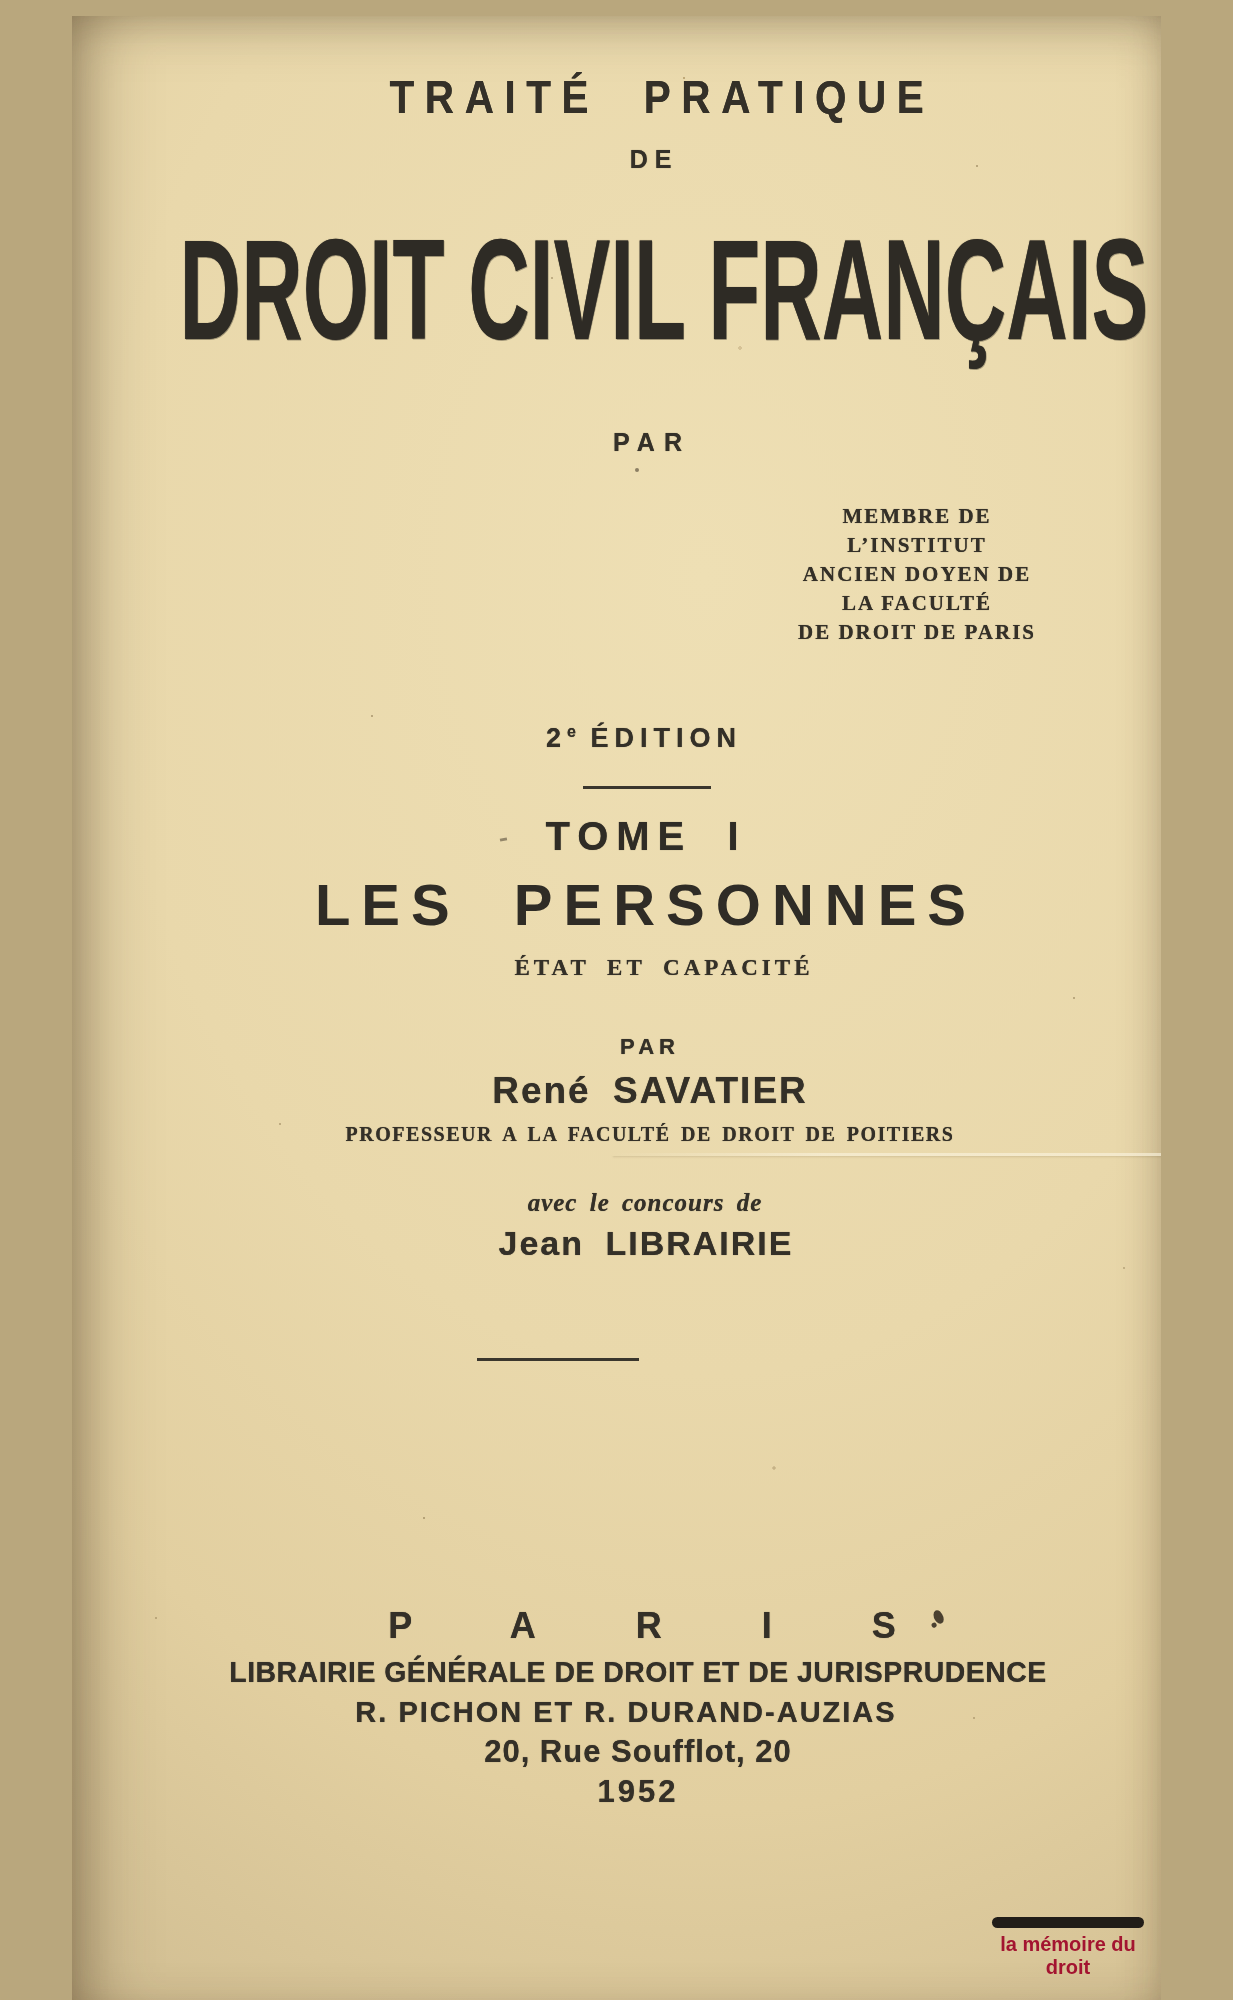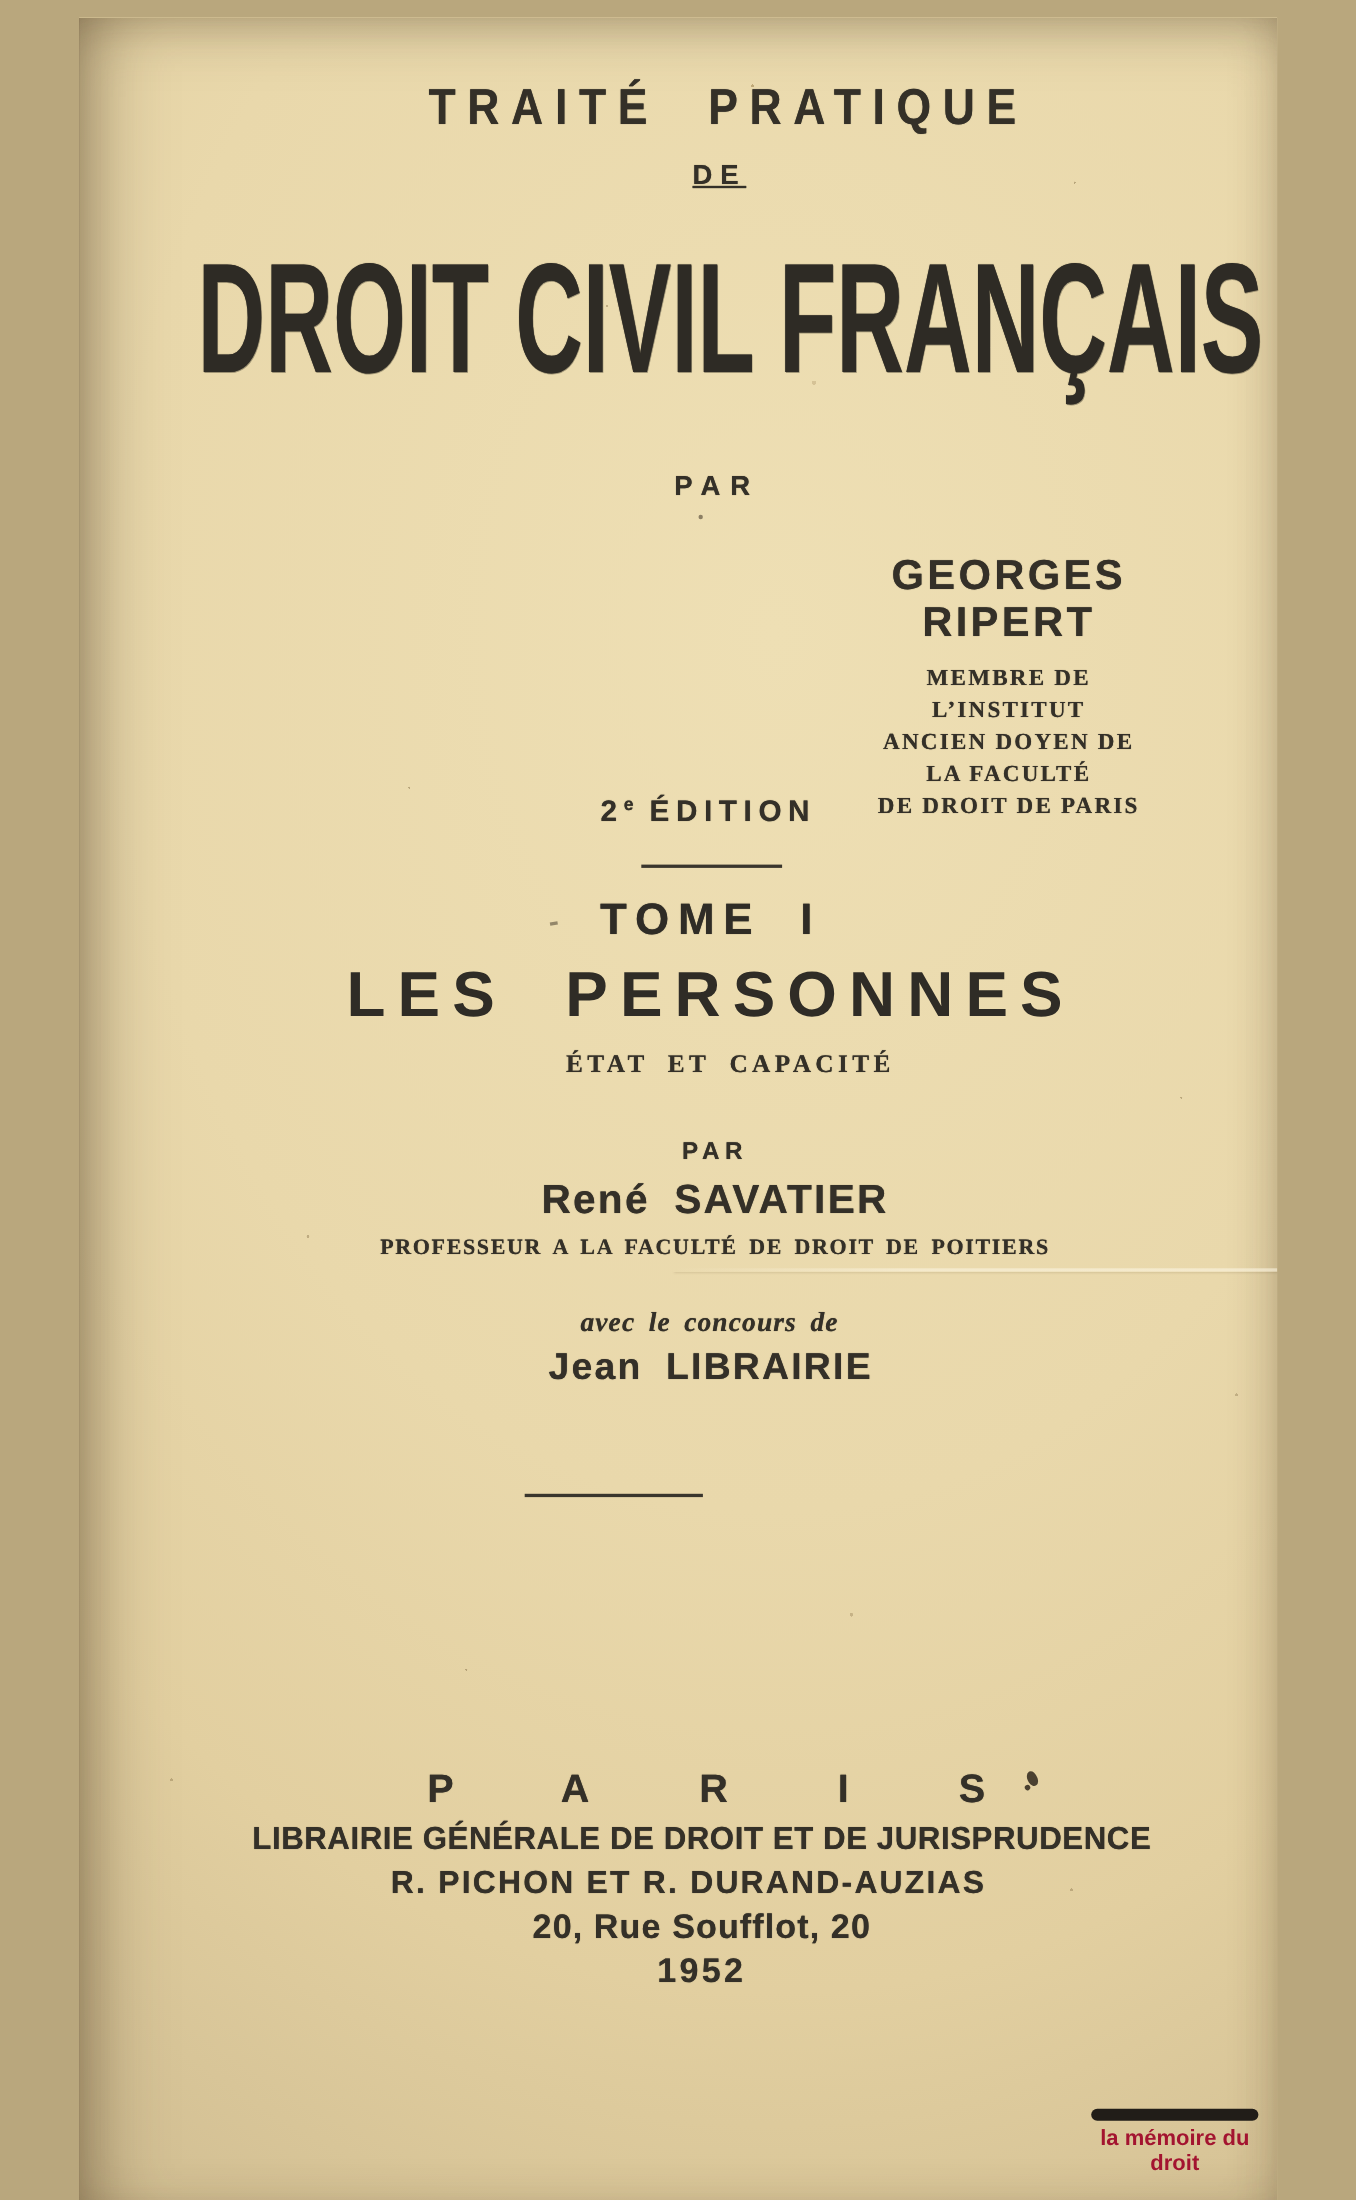--- a/index.html
+++ b/index.html
@@ -45,21 +45,21 @@
     box-shadow:0 2px 2px -1px rgba(95,75,45,.25);
     pointer-events:none;
   }
   .blk{position:absolute;white-space:nowrap;line-height:1;}
   .ctr{transform:translateX(-50%);}
   .ink{text-shadow:0 0 .7px rgba(40,36,28,.85);}
 
   .b-traite{top:58px;left:590px;font-size:46px;font-weight:700;
     letter-spacing:12px;word-spacing:26px;
     transform:translateX(-50%) scaleX(.88);}
-  .b-de{top:131px;left:582px;font-size:25px;font-weight:700;letter-spacing:7px;text-decoration:underline;}
+  .b-de{top:131px;left:582px;font-size:25px;font-weight:700;letter-spacing:7px;}
   .b-title{top:203px;left:592px;font-size:142px;font-weight:800;color:#2e2b25;
     transform:translateX(-50%) scaleX(.60);
     text-shadow:1px 1px 0 rgba(40,36,28,.35), 0 0 1px rgba(40,36,28,.8);}
   .b-par1{top:414px;left:580px;font-size:25px;font-weight:700;letter-spacing:9px;}
   .dot-par{position:absolute;top:452px;left:563px;width:4px;height:4px;border-radius:50%;
     background:rgba(60,50,35,.55);}
 
   .author{position:absolute;top:488px;text-align:center;transform:translateX(-50%);}
   .author.left{left:315px;}
   .author.right{left:845px;top:486px;}
@@ -116,21 +116,20 @@
 
   <div class="blk b-traite ink">TRAITÉ PRATIQUE</div>
   <div class="blk ctr b-de ink">DE</div>
   <div class="blk b-title">DROIT CIVIL FRANÇAIS</div>
 
   <div class="blk ctr b-par1 ink">PAR</div>
   <div class="dot-par"></div>
 
 
   <div class="author right">
-    <div class="author-name ink">GEORGES RIPERT</div>
     <div class="author-title ink">MEMBRE DE L’INSTITUT</div>
     <div class="author-title ink">ANCIEN DOYEN DE LA FACULTÉ</div>
     <div class="author-title ink">DE DROIT DE PARIS</div>
   </div>
 
   <div class="blk ctr b-edition ink"><span>2</span><sup>e</sup><span> </span><span>ÉDITION</span></div>
   <div class="rule1"></div>
 
   <div class="blk ctr b-tome ink">TOME I</div>
   <div class="dash-tome"></div>

